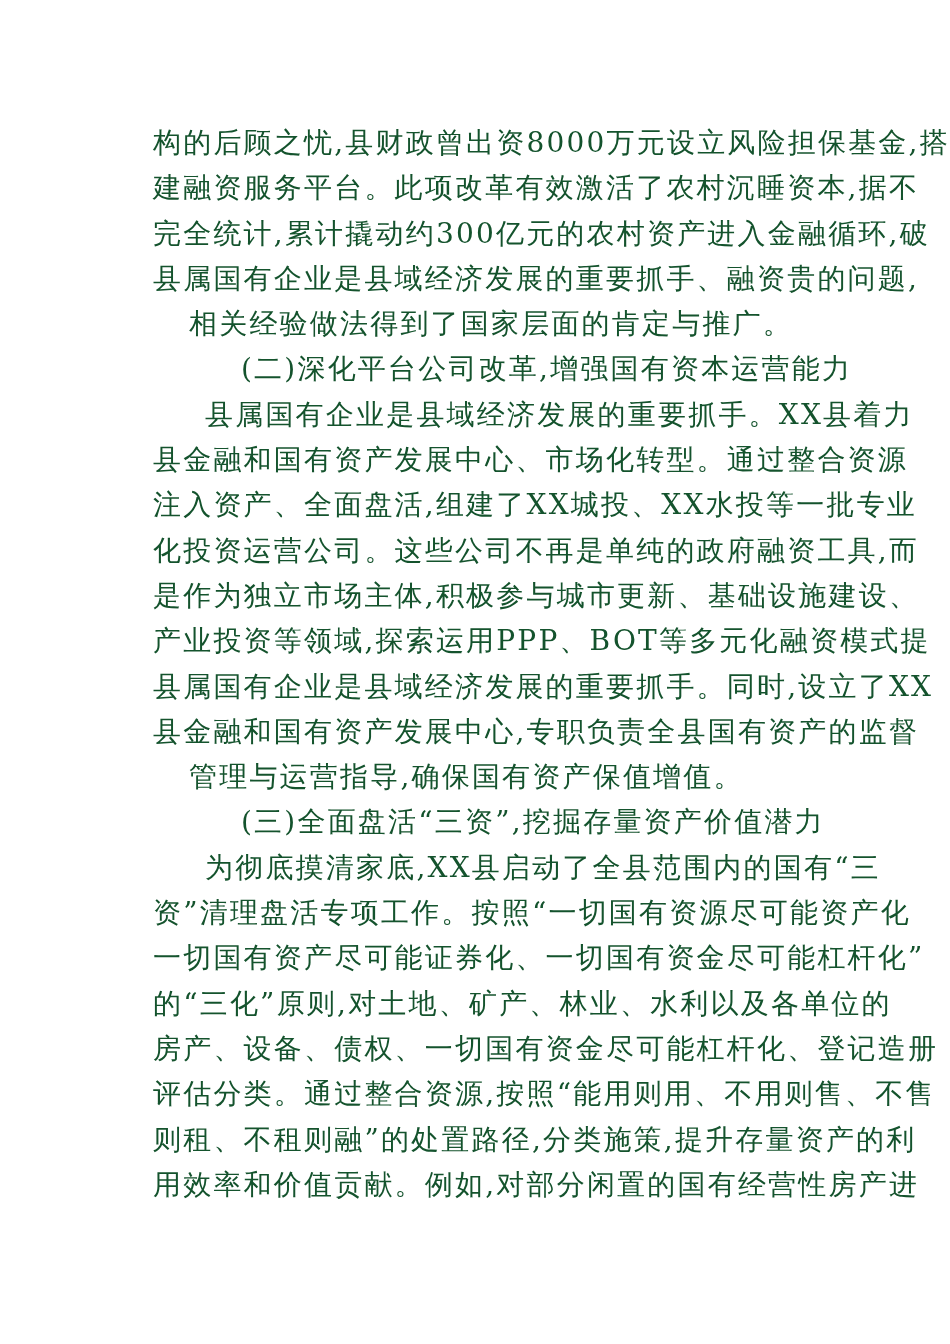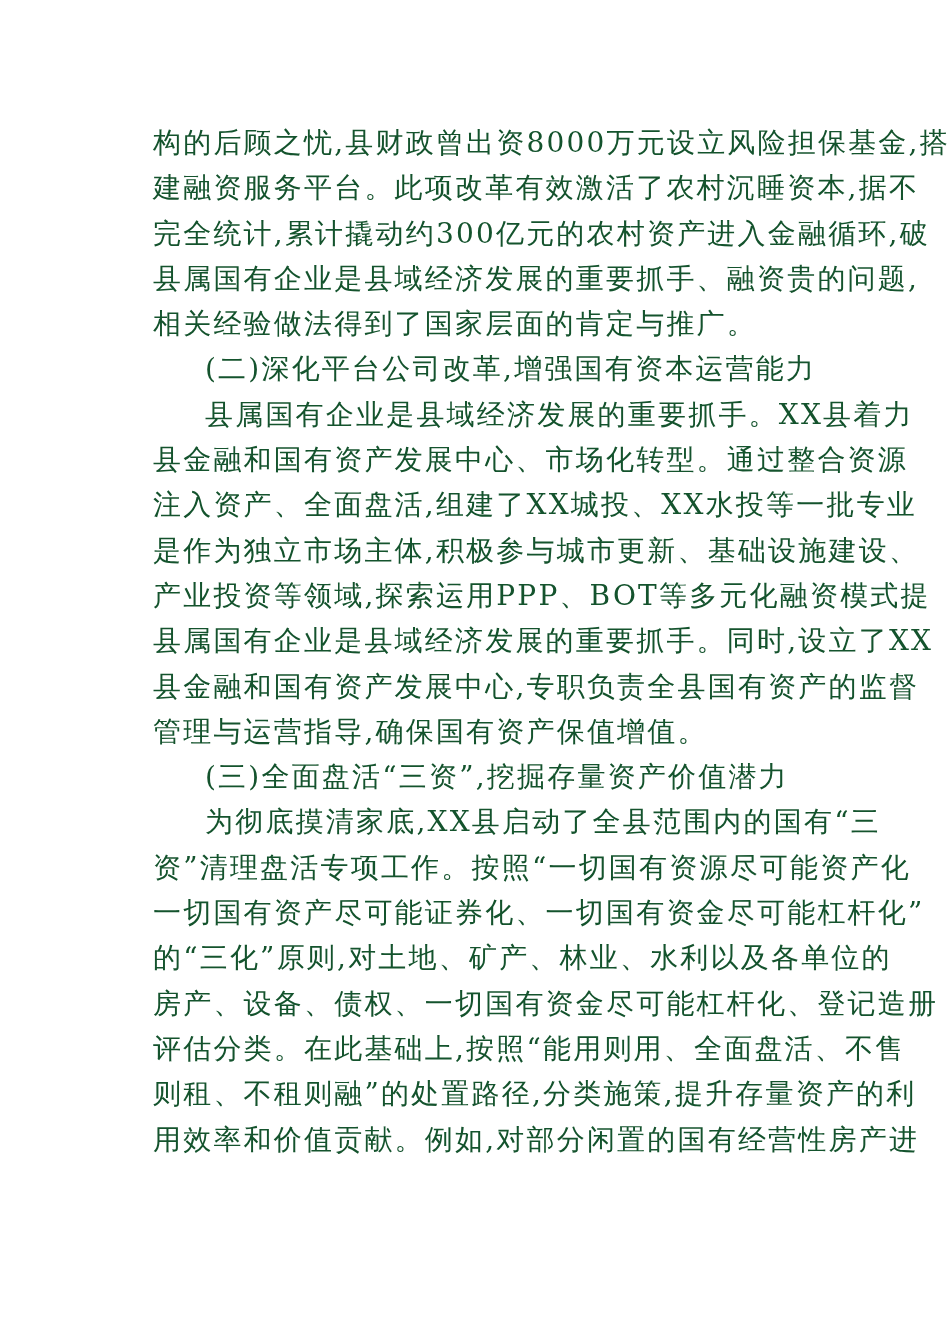--- a/index.html
+++ b/index.html
@@ -15,21 +15,21 @@
     line-height: 45.3px;
   }
   .line {
     display: block;
     height: 45.3px;
     white-space: nowrap;
     text-align: justify;
     text-align-last: justify;
     letter-spacing: 2.2px;
   }
-  .line.last { text-align-last: left; }
+  .line.last { text-align-last: left; margin-left: 36px; }
   .line.indent { padding-left: 52px; }
   .heading { text-align-last: left; }
 </style>
 </head>
 <body>
 
 <div class="page">
 
   <div>
     <span class="line">构的后顾之忧,县财政曾出资8000万元设立风险担保基金,搭</span>
@@ -40,34 +40,35 @@
   </div>
 
   <div>
     <span class="line indent heading last">(二)深化平台公司改革,增强国有资本运营能力</span>
   </div>
 
   <div>
     <span class="line indent">县属国有企业是县域经济发展的重要抓手。XX县着力</span>
     <span class="line">县金融和国有资产发展中心、市场化转型。通过整合资源</span>
     <span class="line">注入资产、全面盘活,组建了XX城投、XX水投等一批专业</span>
+    <span class="line">化投资运营公司。这些公司不再是单纯的政府融资工具,而</span>
     <span class="line">是作为独立市场主体,积极参与城市更新、基础设施建设、</span>
     <span class="line">产业投资等领域,探索运用PPP、BOT等多元化融资模式提</span>
     <span class="line">县属国有企业是县域经济发展的重要抓手。同时,设立了XX</span>
     <span class="line">县金融和国有资产发展中心,专职负责全县国有资产的监督</span>
     <span class="line last">管理与运营指导,确保国有资产保值增值。</span>
   </div>
 
   <div>
     <span class="line indent heading last">(三)全面盘活“三资”,挖掘存量资产价值潜力</span>
   </div>
 
   <div>
     <span class="line indent">为彻底摸清家底,XX县启动了全县范围内的国有“三</span>
     <span class="line">资”清理盘活专项工作。按照“一切国有资源尽可能资产化</span>
     <span class="line">一切国有资产尽可能证券化、一切国有资金尽可能杠杆化”</span>
     <span class="line">的“三化”原则,对土地、矿产、林业、水利以及各单位的</span>
     <span class="line">房产、设备、债权、一切国有资金尽可能杠杆化、登记造册</span>
-    <span class="line">评估分类。在此基础上,按照“能用则用、全面盘活、不售</span>
+    <span class="line">评估分类。通过整合资源,按照“能用则用、不用则售、不售</span>
     <span class="line">则租、不租则融”的处置路径,分类施策,提升存量资产的利</span>
     <span class="line">用效率和价值贡献。例如,对部分闲置的国有经营性房产进</span>
   </div>
 </div>
 
 </body></html>

